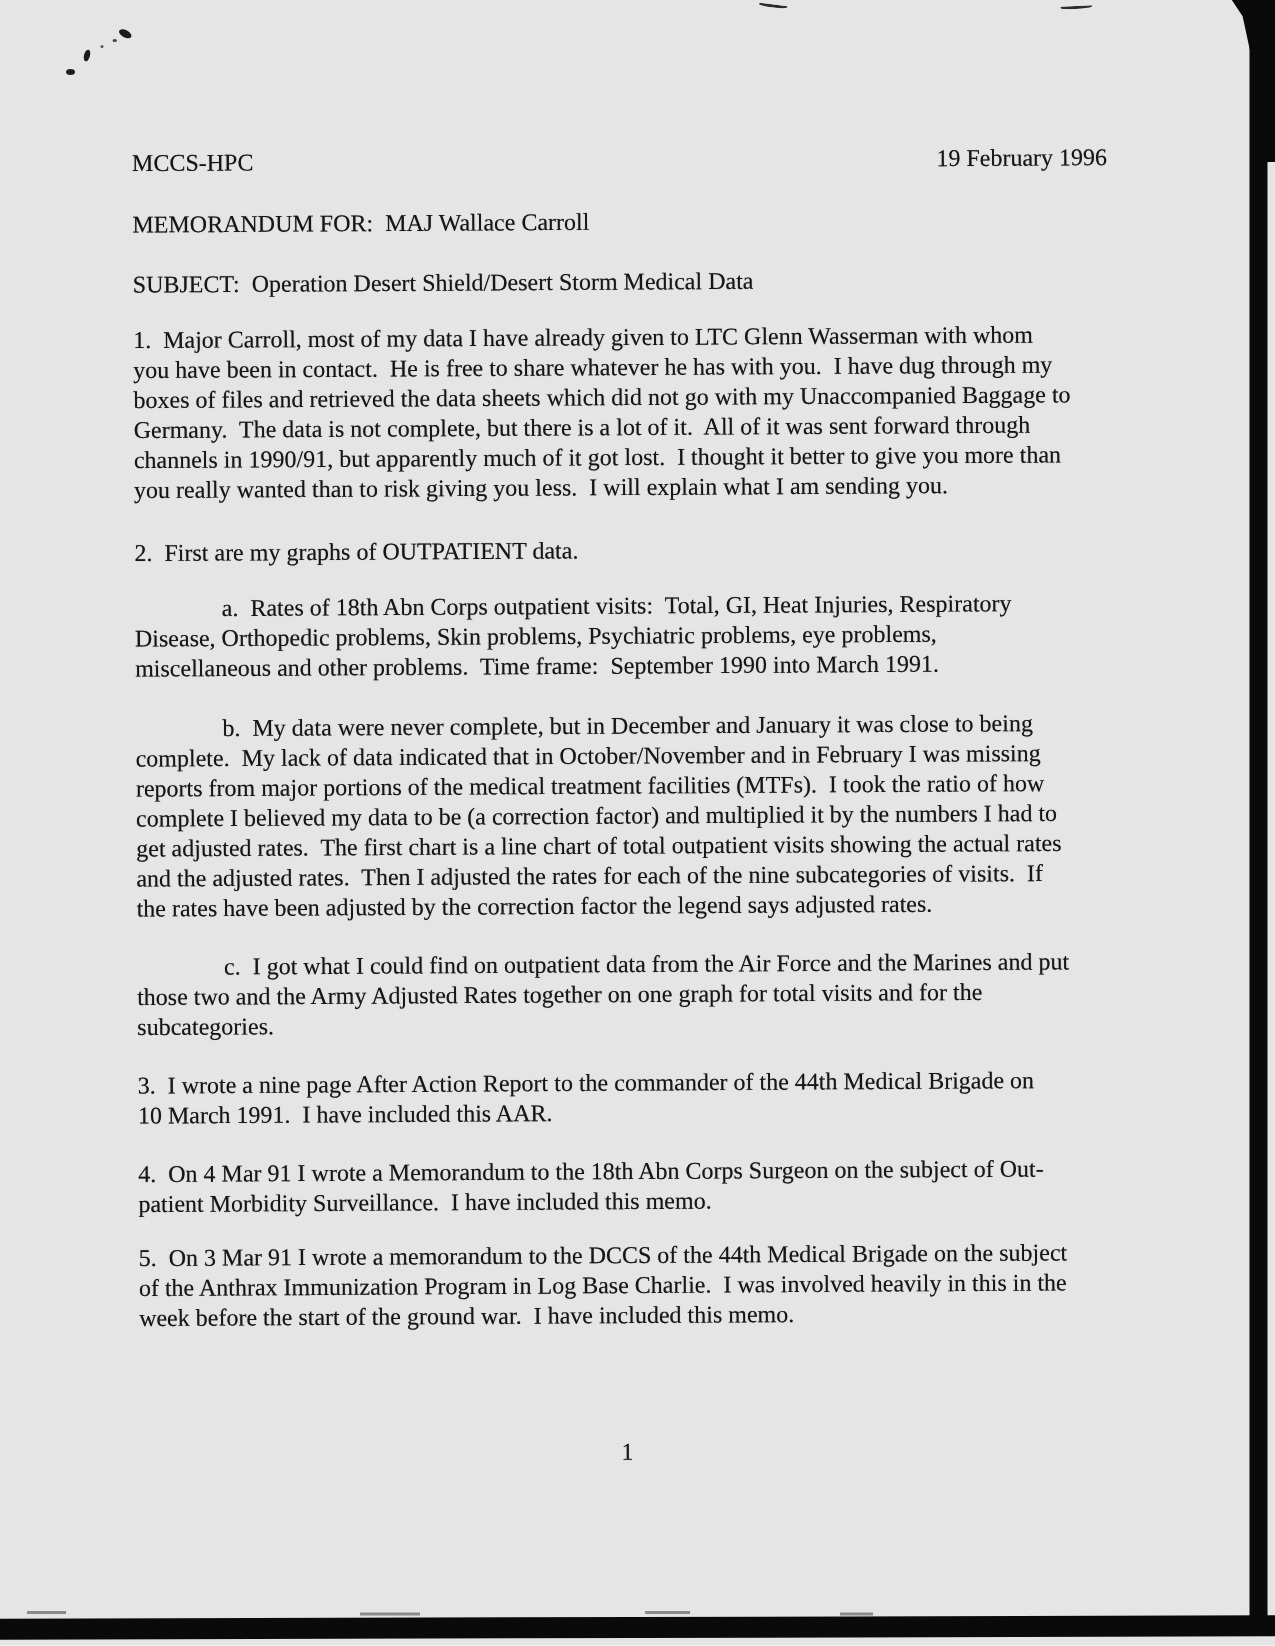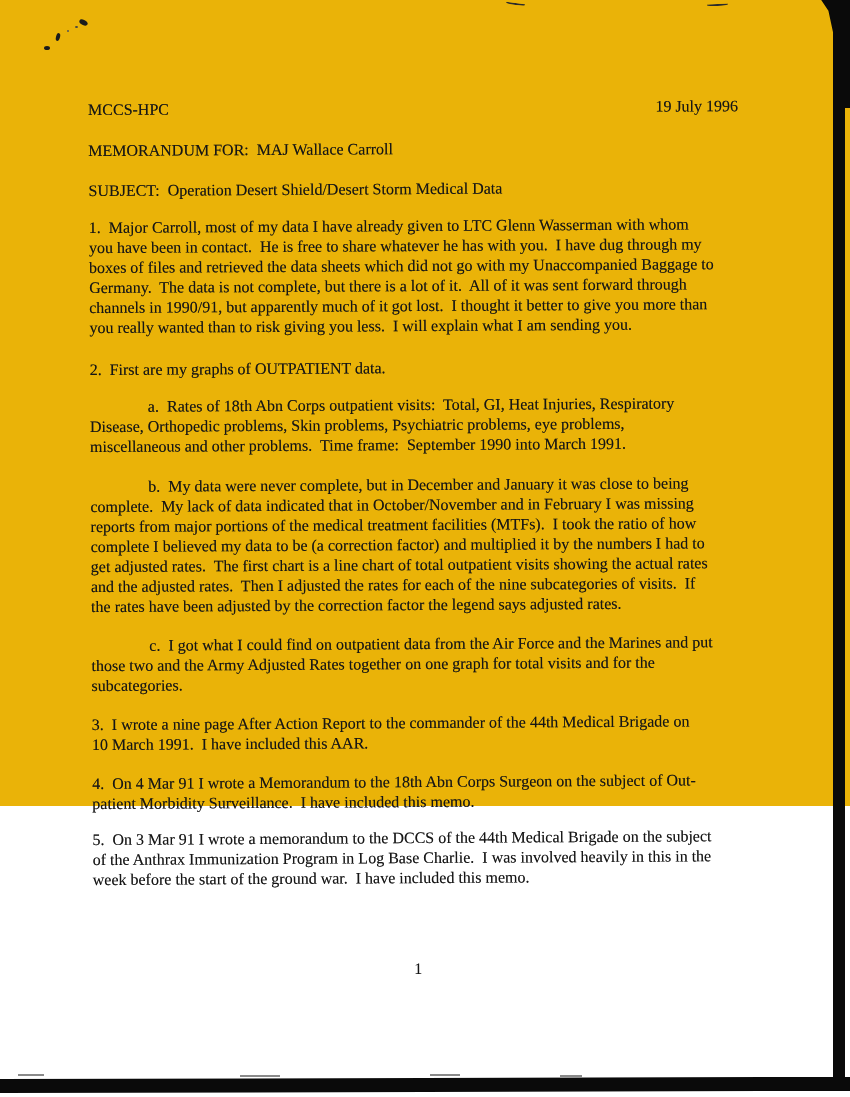--- a/index.html
+++ b/index.html
@@ -3,22 +3,22 @@
 <meta charset="utf-8">
 <style>
   html, body { margin: 0; padding: 0; }
   body {
     width: 850px; height: 1097px;
     background: #ffffff;
     overflow: hidden;
   }
   .paper {
     position: relative;
-    width: 850px; height: 806px;
-    background: #eab308;
+    width: 850px; height: 1097px;
+    background: #e5e5e5;
     font-family: "Liberation Serif", "DejaVu Serif", serif;
     color: #161616;
   }
 
   
   .content {
     position: absolute; left: 88px; top: 0;
     width: 700px; height: 1097px;
     transform: rotate(-0.35deg);
     transform-origin: 10px 105px;
@@ -101,21 +101,21 @@
   <div class="bottom-bar"></div>
   <span class="nz nz1"></span>
   <span class="nz nz2"></span>
   <span class="nz nz3"></span>
   <span class="nz nz4"></span>
 
   <div class="content">
 
     <div class="hdr">
       <span>MCCS-HPC</span>
-      <span>19 July 1996</span>
+      <span>19 February 1996</span>
     </div>
 
     <div class="tline" style="top:141px">MEMORANDUM FOR:  MAJ Wallace Carroll</div>
     <div class="tline" style="top:181px">SUBJECT:  Operation Desert Shield/Desert Storm Medical Data</div>
 
     <div class="para" style="top:218px">1.  Major Carroll, most of my data I have already given to LTC Glenn Wasserman with whom
 you have been in contact.  He is free to share whatever he has with you.  I have dug through my
 boxes of files and retrieved the data sheets which did not go with my Unaccompanied Baggage to
 Germany.  The data is not complete, but there is a lot of it.  All of it was sent forward through
 channels in 1990/91, but apparently much of it got lost.  I thought it better to give you more than

